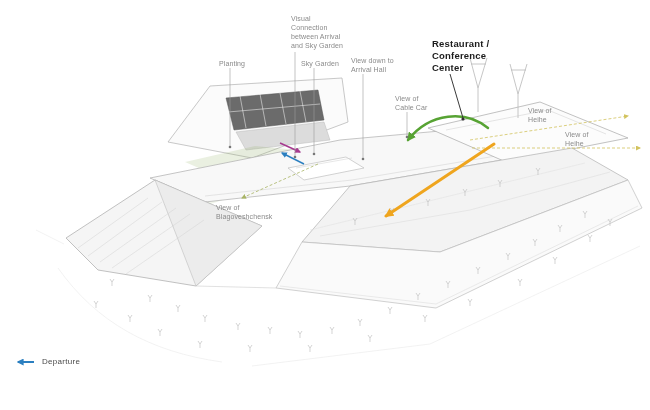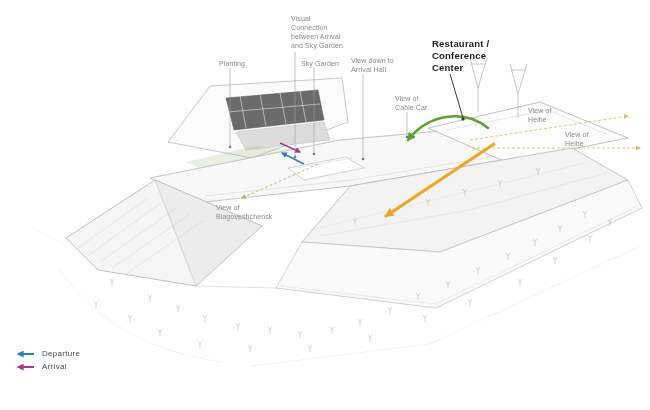--- a/index.html
+++ b/index.html
@@ -8,21 +8,21 @@
     font-family:"Liberation Sans", sans-serif;
   }
   .stage svg.scene{position:absolute;left:0;top:0;}
   .ann{
     position:absolute;font-size:7px;line-height:1.3;color:#8a8a8a;
     letter-spacing:.1px;
   }
   .ann.big{
     font-size:9.5px;line-height:1.25;color:#1c1c1c;font-weight:600;letter-spacing:.2px;
   }
-  .legend{position:absolute;left:10px;top:347px;}
+  .legend{position:absolute;left:10px;top:355px;}
   .legend-row{display:flex;align-items:center;height:13px;}
   .legend-label{font-size:8px;color:#4a4a4a;letter-spacing:.3px;margin-left:6px;}
 </style>
 </head>
 <body>
 
 <div class="stage">
 
   <svg class="scene" width="650" height="410" viewBox="0 0 650 410">
     <defs>
@@ -173,26 +173,15 @@
       <svg width="26" height="10">
         <defs>
             <marker id="lg0" viewBox="0 0 10 10" refX="8" refY="5" markerWidth="7" markerHeight="7" markerUnits="userSpaceOnUse" orient="auto">
           <path d="M0,0L10,5L0,10Z" fill="#2b7fc0"></path>
             </marker>
           </defs>
         <line x1="24" y1="5" x2="8" y2="5" stroke-width="2" marker-end="url(#lg0)" stroke="#2b7fc0"></line>
       </svg>
       <span class="legend-label">Departure</span>
     </div>
-    <div class="legend-row">
-      <svg width="26" height="10">
-        <defs>
-            <marker id="lg1" viewBox="0 0 10 10" refX="8" refY="5" markerWidth="7" markerHeight="7" markerUnits="userSpaceOnUse" orient="auto">
-          <path d="M0,0L10,5L0,10Z" fill="#a63a8f"></path>
-            </marker>
-          </defs>
-        <line x1="24" y1="5" x2="8" y2="5" stroke-width="2" marker-end="url(#lg1)" stroke="#a63a8f"></line>
-      </svg>
-      <span class="legend-label">Arrival</span>
-    </div>
   </div>
 
 </div>
 
 </body></html>

